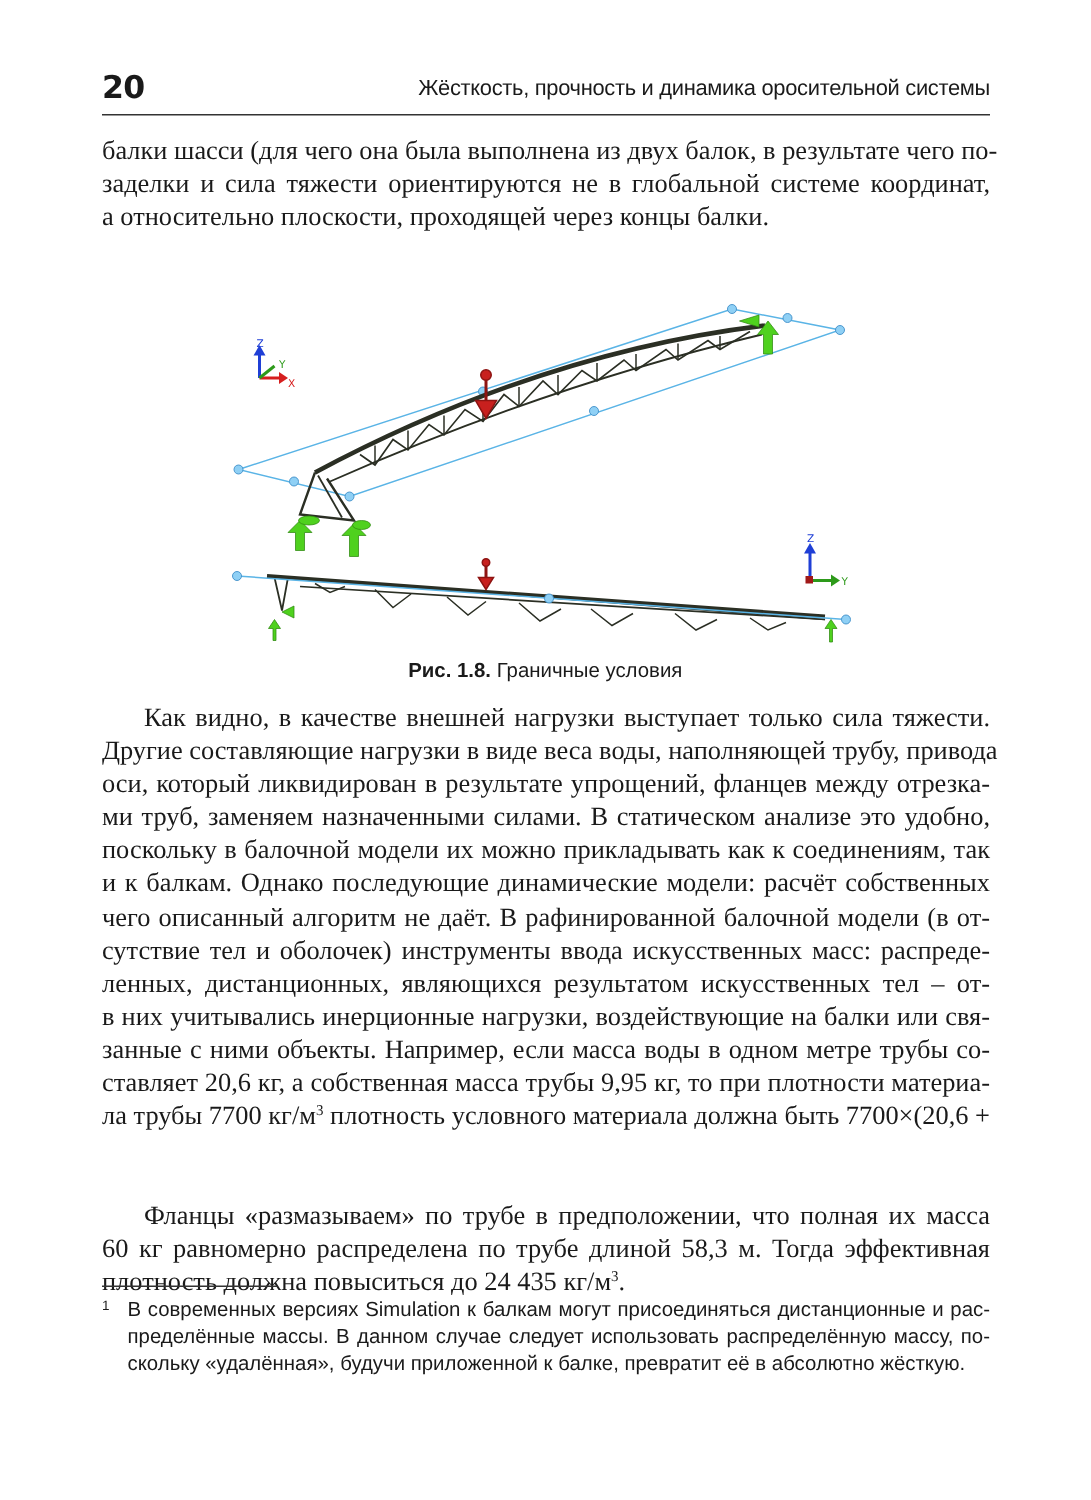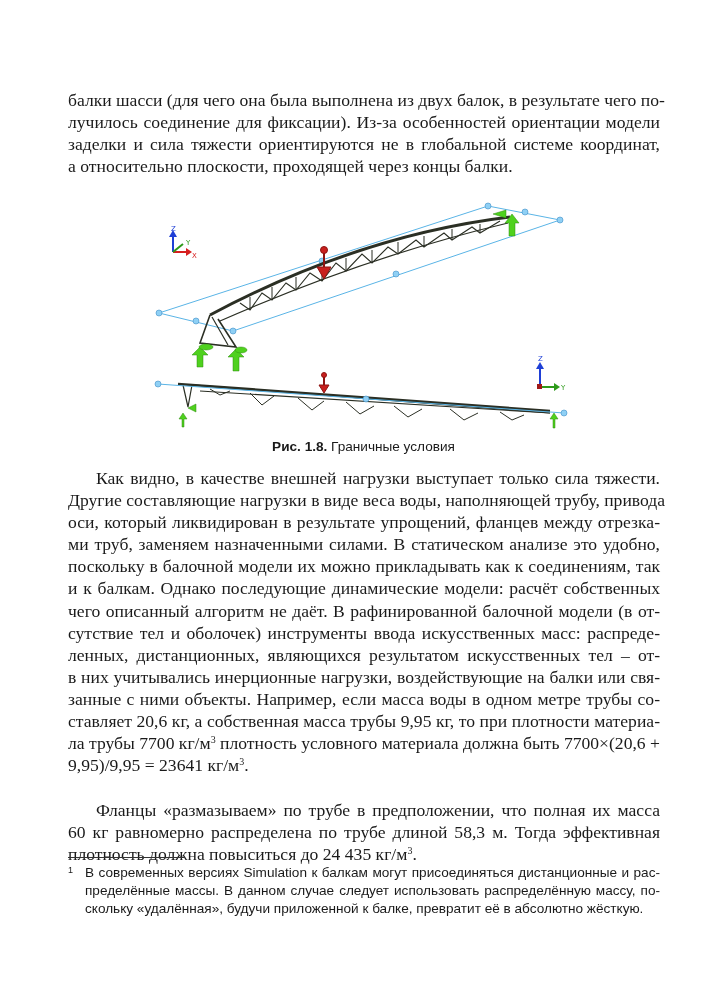--- a/index.html
+++ b/index.html
@@ -18,24 +18,27 @@
   .fn-rule { position: absolute; left: 68px; top: 857px; width: 117px; height: 0; border-top: 1px solid #333; }
   .footnote { position: absolute; left: 68px; top: 864px; width: 592px; font-family: "Liberation Sans", sans-serif; font-size: 13.6px; line-height: 17.8px; }
   .fn-mark { position: absolute; left: 0; top: -2px; font-size: 9px; }
   .fn-body { margin-left: 17px; }
 </style>
 </head>
 <body>
 
 <div class="page">
 
+  <div class="running-head">
+    <span class="page-num">20</span>
+    <span class="chapter-title">Жёсткость, прочность и динамика оросительной системы</span>
+  </div>
 
   <div class="body-text" style="top:89px;">
     <span class="line">балки шасси (для чего она была выполнена из двух балок, в результате чего по-</span>
-    <span class="line">лучилось соединение для фиксации). Из-за особенностей ориентации модели</span>
     <span class="line">заделки и сила тяжести ориентируются не в глобальной системе координат,</span>
     <span class="line last">а относительно плоскости, проходящей через концы балки.</span>
   </div>
 
   <div class="figure">
     <svg width="430" height="240" viewBox="0 0 430 240">
 
       <g fill="none" stroke="#5ab4e6" stroke-width="1">
         <polygon points="9,118 338,11 410,25 83,136"></polygon>
       </g>
@@ -135,21 +138,20 @@
     <span class="line">ми труб, заменяем назначенными силами. В статическом анализе это удобно,</span>
     <span class="line">поскольку в балочной модели их можно прикладывать как к соединениям, так</span>
     <span class="line">и к балкам. Однако последующие динамические модели: расчёт собственных</span>
     <span class="line">чего описанный алгоритм не даёт. В рафинированной балочной модели (в от-</span>
     <span class="line">сутствие тел и оболочек) инструменты ввода искусственных масс: распреде-</span>
     <span class="line">ленных, дистанционных, являющихся результатом искусственных тел – от-</span>
     <span class="line">в них учитывались инерционные нагрузки, воздействующие на балки или свя-</span>
     <span class="line">занные с ними объекты. Например, если масса воды в одном метре трубы со-</span>
     <span class="line">ставляет 20,6 кг, а собственная масса трубы 9,95 кг, то при плотности материа-</span>
     <span class="line"><span>ла трубы 7700 кг/м</span><sup>3</sup><span> плотность условного материала должна быть 7700×(20,6 +</span></span>
-    <span class="line last"><span>9,95)/9,95 = 23641 кг/м</span><sup>3</sup><span>.</span></span>
   </div>
 
   <div class="body-text" style="top:799px;">
     <span class="line" style="padding-left:28px;">Фланцы «размазываем» по трубе в предположении, что полная их масса</span>
     <span class="line">60 кг равномерно распределена по трубе длиной 58,3 м. Тогда эффективная</span>
     <span class="line last"><span>плотность должна повыситься до 24 435 кг/м</span><sup>3</sup><span>.</span></span>
   </div>
 
   <div class="fn-rule"></div>
 

